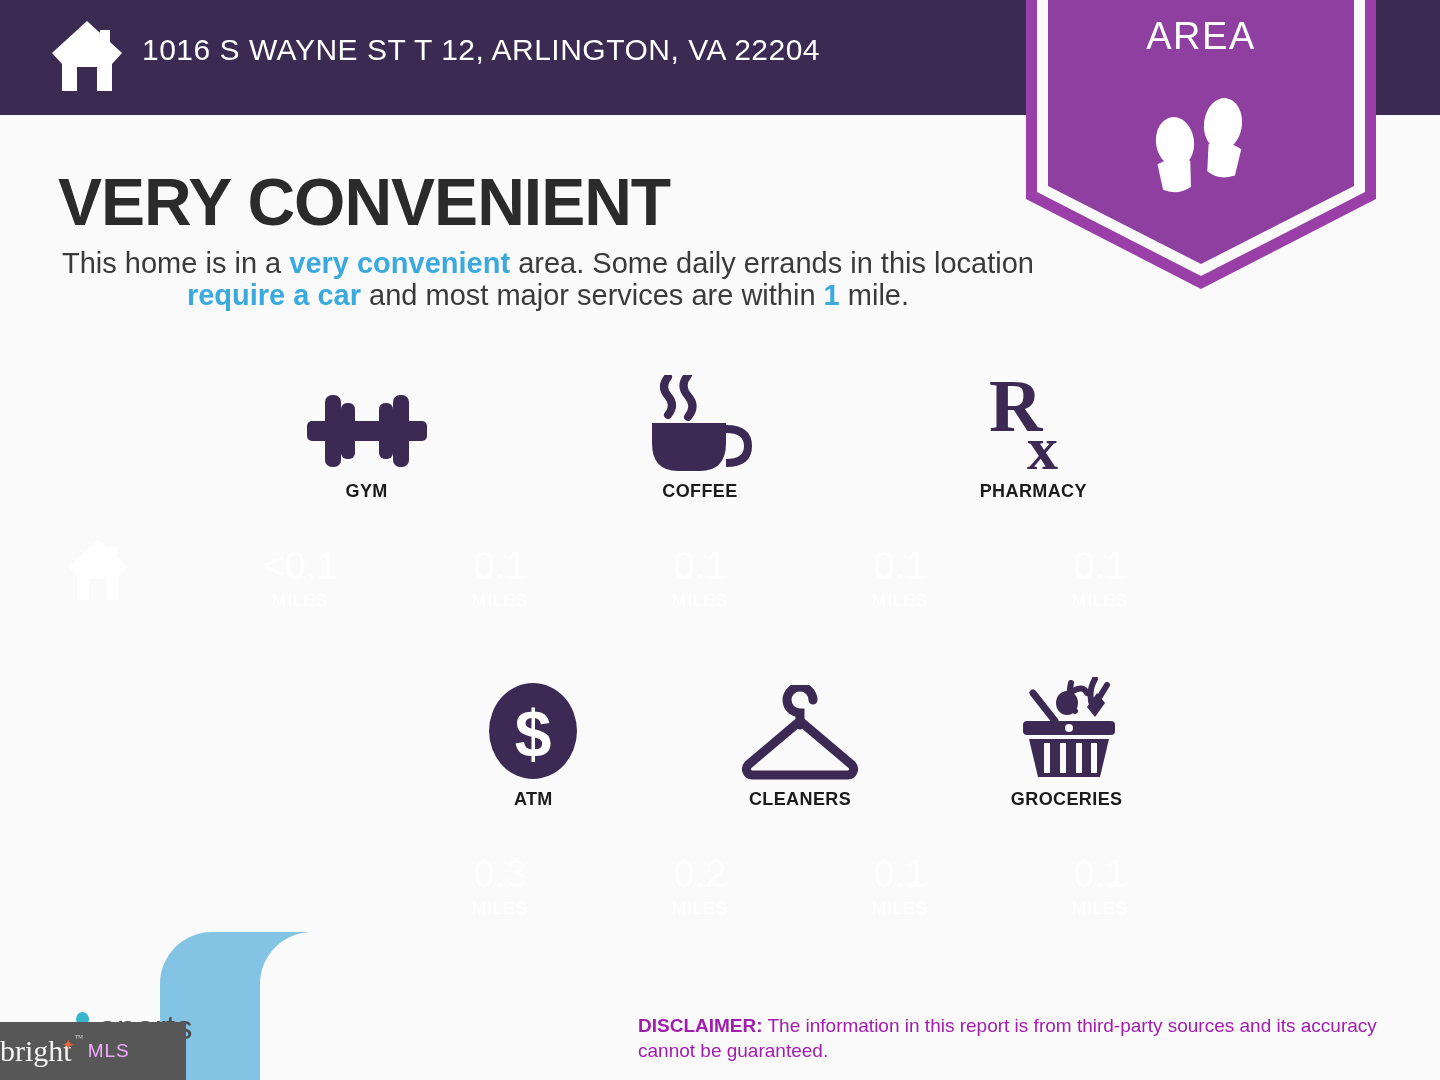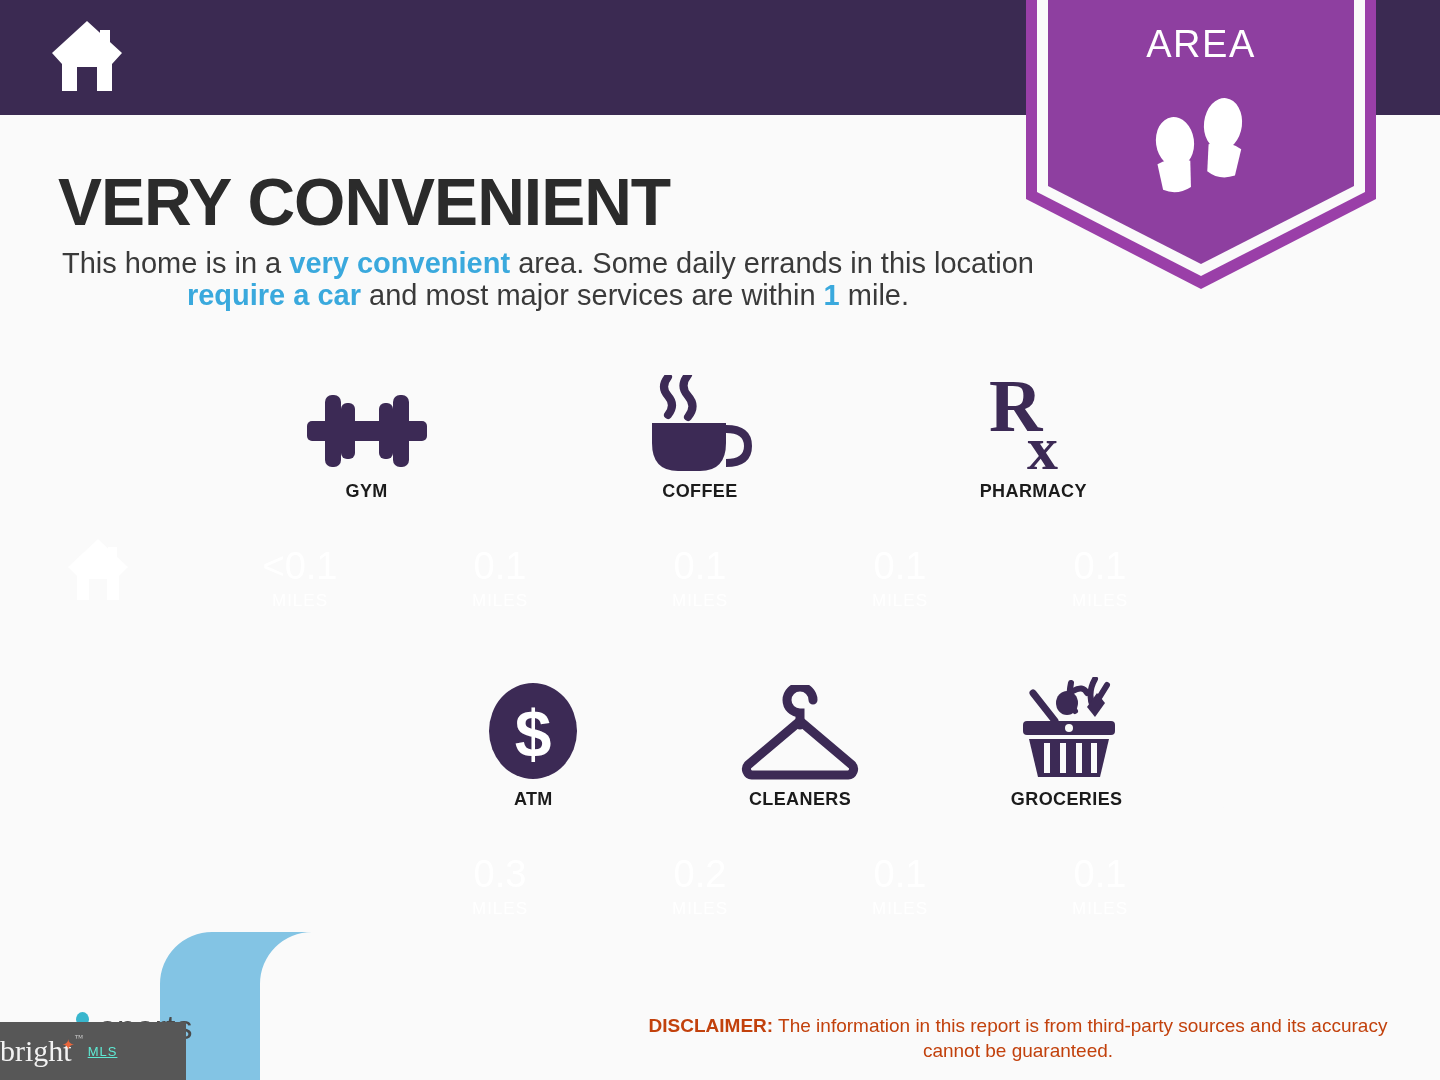--- a/index.html
+++ b/index.html
@@ -52,21 +52,20 @@
     position: absolute;
     left: 0; top: 22px;
     width: 350px;
     text-align: center;
     color: #ffffff;
     font-size: 38px;
     line-height: 1.08;
     font-weight: 400;
     letter-spacing: 1.5px;
     pointer-events: none;
-    margin-top: 8px;
   }
   #badge-text .l2 { display: block; }
 
   
   #page-title {
     position: absolute;
     left: 58px; top: 164px;
     font-size: 66px;
     font-weight: bold;
     color: #2b2b2b;
@@ -190,58 +189,57 @@
     color: #e8663c;
     font-size: 15px;
   }
   #mls-logo-tm {
     position: absolute;
     right: -12px; top: -1px;
     color: #cfcfcf;
     font-size: 9px;
   }
   #mls-logo-sub {
-    font-size: 13px;
-    color: #5eead4;
+    font-size: 19px;
+    color: #f0abfc;
     letter-spacing: 1px;
     margin-left: 10px;
-    text-decoration: underline;
   }
   #logo-dot {
     position: absolute;
     left: 76px; top: 1012px;
     width: 13px; height: 13px;
     background: #38b6cd;
     border-radius: 50% 50% 50% 50% / 60% 60% 40% 40%;
   }
 
   #disclaimer {
     position: absolute;
     left: 638px; top: 1014px;
     width: 760px;
     font-size: 19px;
     line-height: 1.3;
-    color: #c2410c;
-    text-align: center;
+    color: #a21caf;
   }
   #disclaimer b { font-weight: bold; }
 </style>
 </head>
 <body>
 
 <div id="stage">
 
   <div id="header-bar">
     <div id="home-badge-icon">
       <svg viewBox="0 0 74 76" xmlns="http://www.w3.org/2000/svg">
         <path d="M37 4 L72 36 L62 47 L37 24 L12 47 L2 36 Z" fill="#ffffff"></path>
         <path d="M37 20 L62 43 L62 74 L47 74 L47 50 L27 50 L27 74 L12 74 L12 43 Z" fill="#ffffff"></path>
         <rect x="50" y="13" width="10" height="16" fill="#ffffff"></rect>
       </svg>
     </div>
+    <div id="header-address">1016 S WAYNE ST T 12, ARLINGTON, VA 22204</div>
   </div>
 
   <div id="area-report-badge">
     <svg viewBox="0 0 350 295" xmlns="http://www.w3.org/2000/svg">
 
       <path d="M0 0 H350 V205 L175 295 L0 205 Z" fill="#9a3fa8"></path>
 
       <path d="M11 0 H339 V198 L175 282 L11 198 Z" fill="#fafafa"></path>
 
       <path d="M22 0 H328 V192 L175 270 L22 192 Z" fill="#8e3fa0"></path>

